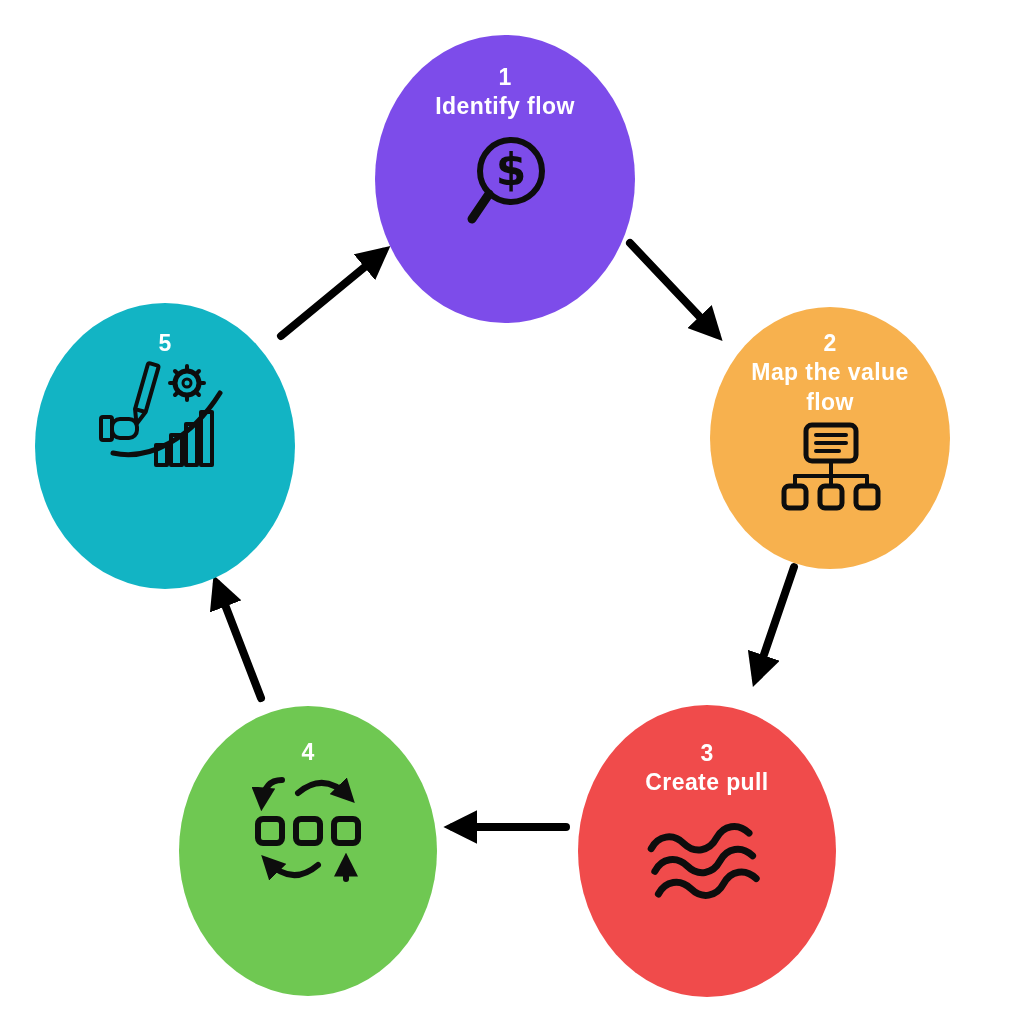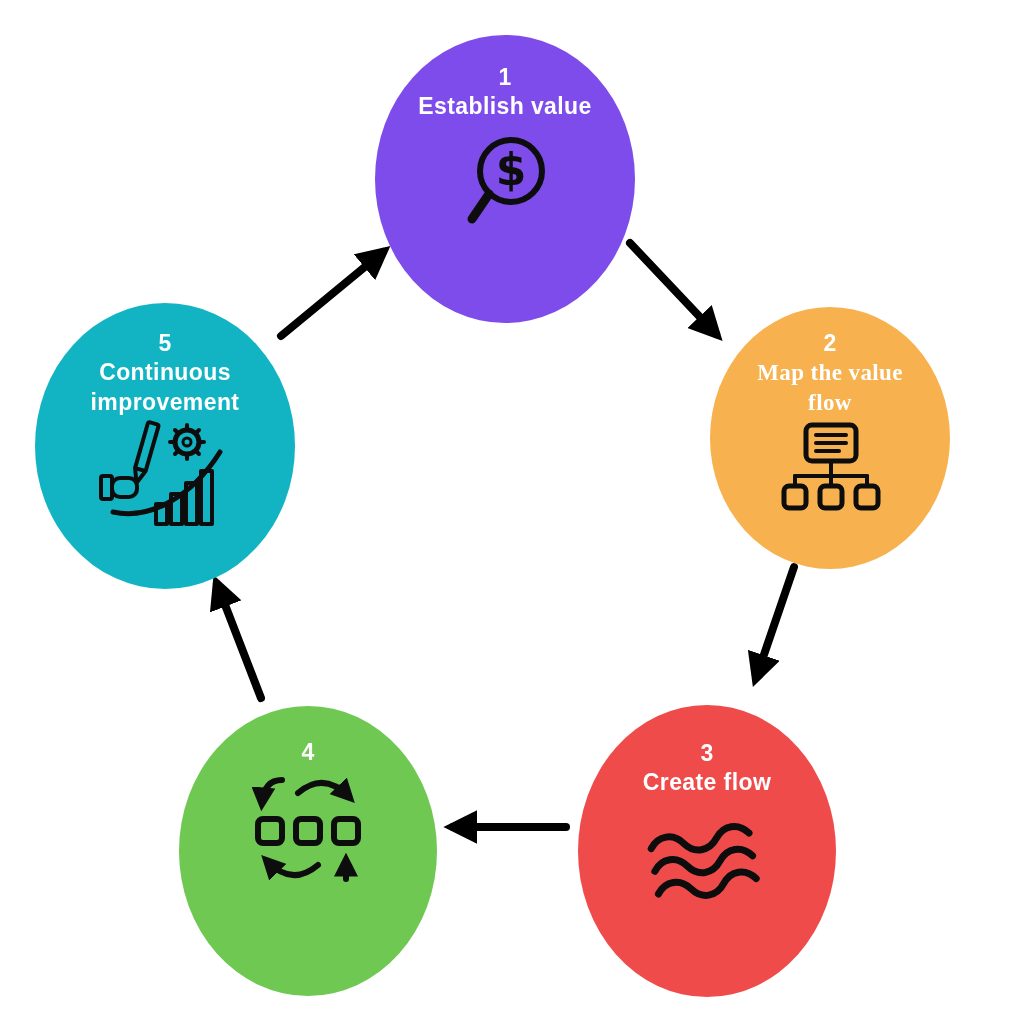--- a/index.html
+++ b/index.html
@@ -32,21 +32,21 @@
     letter-spacing: .4px;
   }
   .icon-wrap { display: flex; justify-content: center; align-items: flex-start; }
 
   .ink { fill: none; stroke: #0d0d0d; stroke-linecap: round; stroke-linejoin: round; }
 
   .step-1 { left: 375px; top: 35px;  width: 260px; height: 260px; padding-top: 28px; }
   .step-1 .icon-wrap { margin-top: 12px; }
 
   .step-2 { left: 710px; top: 307px; width: 240px; height: 240px; padding-top: 22px; }
-  .step-2 .step-label { max-width: 182px; font-family: Liberation Serif, serif; }
+  .step-2 .step-label { max-width: 182px; }
   .step-2 .icon-wrap { margin-top: 5px; }
 
   .step-3 { left: 578px; top: 705px; width: 258px; height: 258px; padding-top: 34px; }
   .step-3 .icon-wrap { margin-top: 20px; }
 
   .step-4 { left: 179px; top: 706px; width: 258px; height: 258px; padding-top: 32px; }
   .step-4 .icon-wrap { margin-top: 6px; }
 
   .step-5 { left: 35px;  top: 303px; width: 260px; height: 260px; padding-top: 26px; }
   .step-5 .step-label { max-width: 195px; }
@@ -65,21 +65,21 @@
     </defs>
     <line x1="281" y1="336" x2="383" y2="252" marker-end="url(#ah)"></line>
     <line x1="630" y1="243" x2="716" y2="334" marker-end="url(#ah)"></line>
     <line x1="794" y1="567" x2="756" y2="678" marker-end="url(#ah)"></line>
     <line x1="566" y1="827" x2="453" y2="827" marker-end="url(#ah)"></line>
     <line x1="261" y1="698" x2="217" y2="584" marker-end="url(#ah)"></line>
   </svg>
 
   <div class="step step-1" style="background-color: rgb(125, 76, 234);">
     <div class="step-number">1</div>
-    <div class="step-label">Establish value</div>
+    <div class="step-label">Identify flow</div>
     <div class="icon-wrap">
       <svg width="92" height="98" viewBox="0 0 92 98">
         <circle class="ink" cx="52" cy="37" r="31" stroke-width="6"></circle>
         <line class="ink" x1="30" y1="60" x2="13" y2="85" stroke-width="9"></line>
         <text x="52" y="51" text-anchor="middle" font-size="44" font-weight="bold" fill="#0d0d0d" font-family="'DejaVu Sans', sans-serif">$</text>
       </svg>
     </div>
   </div>
 
   <div class="step step-2" style="background-color: rgb(247, 177, 78);">
@@ -98,21 +98,21 @@
         <line class="ink" x1="89" y1="54" x2="89" y2="64" stroke-width="4"></line>
         <rect class="ink" x="6" y="64" width="22" height="22" rx="5" stroke-width="5"></rect>
         <rect class="ink" x="42" y="64" width="22" height="22" rx="5" stroke-width="5"></rect>
         <rect class="ink" x="78" y="64" width="22" height="22" rx="5" stroke-width="5"></rect>
       </svg>
     </div>
   </div>
 
   <div class="step step-3" style="background-color: rgb(240, 75, 75);">
     <div class="step-number">3</div>
-    <div class="step-label">Create flow</div>
+    <div class="step-label">Create pull</div>
     <div class="icon-wrap">
       <svg width="124" height="88" viewBox="0 0 124 88">
         <g class="ink" stroke-width="7" transform="rotate(-9 62 44)">
           <path d="M9 22 c 9 -12 24 -12 33 0 c 9 12 24 12 33 0 c 9 -12 24 -12 33 0"></path>
           <path d="M9 45 c 9 -12 24 -12 33 0 c 9 12 24 12 33 0 c 9 -12 24 -12 33 0"></path>
           <path d="M9 68 c 9 -12 24 -12 33 0 c 9 12 24 12 33 0 c 9 -12 24 -12 33 0"></path>
         </g>
       </svg>
     </div>
   </div>
@@ -132,21 +132,20 @@
         <path class="ink" d="M46 20 Q 72 -2 97 24" stroke-width="6" marker-end="url(#pah)"></path>
         <path class="ink" d="M30 7 Q 12 7 10 30" stroke-width="6" marker-end="url(#pah)"></path>
         <path class="ink" d="M66 92 Q 40 114 15 88" stroke-width="6" marker-end="url(#pah)"></path>
         <line class="ink" x1="94" y1="106" x2="94" y2="88" stroke-width="6" marker-end="url(#pah)"></line>
       </svg>
     </div>
   </div>
 
   <div class="step step-5" style="background-color: rgb(18, 180, 196);">
     <div class="step-number">5</div>
-    <div class="step-label">Continuous improvement</div>
     <div class="icon-wrap">
       <svg width="132" height="106" viewBox="0 0 132 106">
         <g class="ink" stroke-width="4">
           <rect x="57" y="84" width="11" height="20"></rect>
           <rect x="72" y="74" width="11" height="30"></rect>
           <rect x="87" y="63" width="11" height="41"></rect>
           <rect x="102" y="51" width="11" height="53"></rect>
         </g>
         <path class="ink" d="M14 92 C 50 100 92 78 121 32" stroke-width="5"></path>
         <g class="ink" stroke-width="4">

